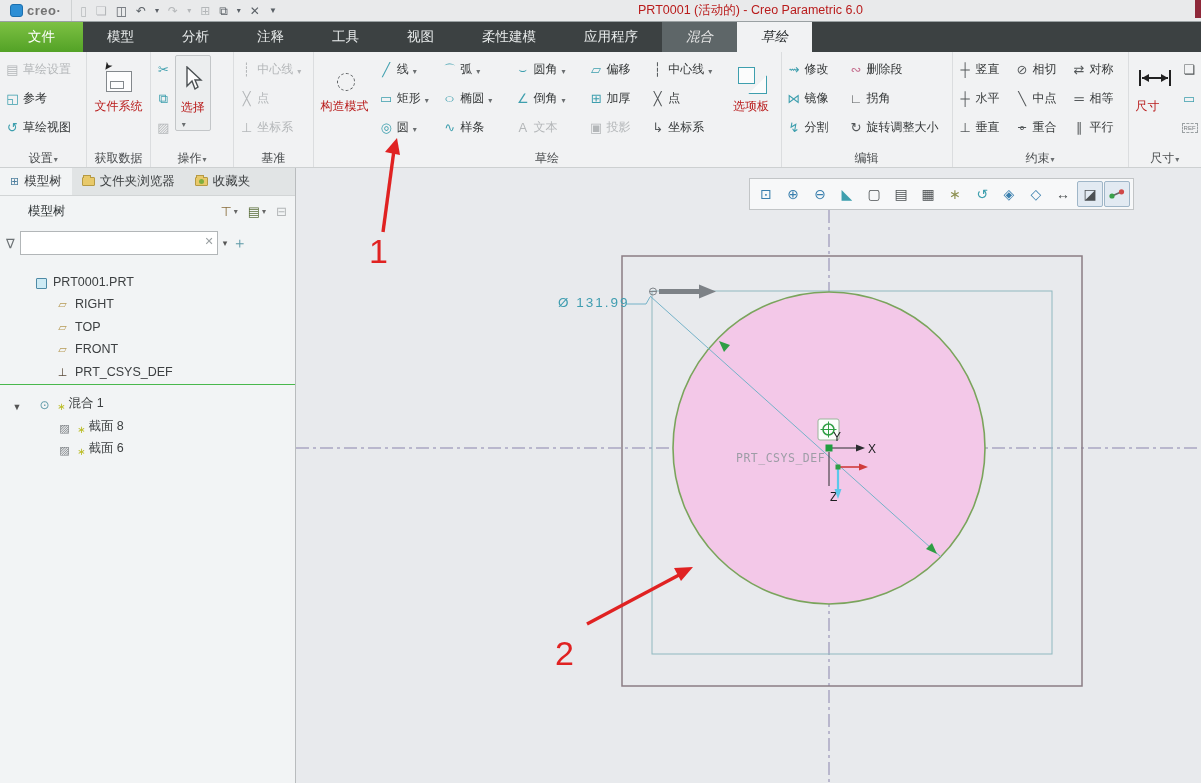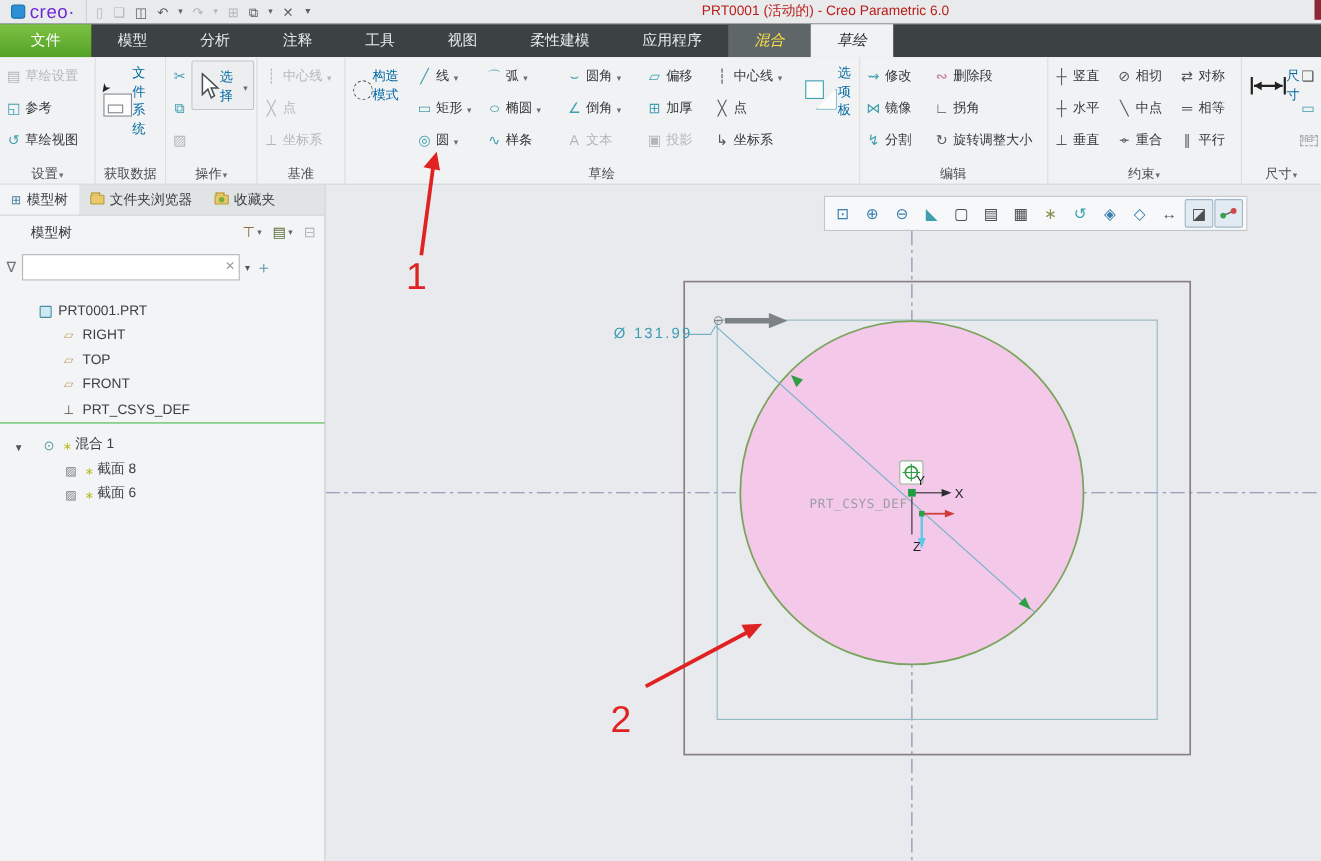--- a/index.html
+++ b/index.html
@@ -4,48 +4,48 @@
 <style>
   *{margin:0;padding:0;box-sizing:border-box}
   html,body{width:1201px;height:783px;overflow:hidden}
   body{font-family:"Liberation Sans","DejaVu Sans",sans-serif;background:#fff;position:relative}
   #app{position:absolute;inset:0;width:1201px;height:783px}
 
   
   .titlebar{position:absolute;left:0;top:0;width:1201px;height:22px;background:#e9eaeb;border-bottom:1px solid #9aa0a2;display:flex;align-items:center;font-size:12px;color:#3c4043}
   .logo{display:flex;align-items:center;gap:4px;padding:0 10px;height:100%}
   .logo-sq{width:13px;height:13px;background:#2d8fd5;border-radius:3px;border:1px solid #1b6fae}
-  .logo-tx{font-weight:normal;color:#6d28d9;font-size:17px;letter-spacing:.5px}
+  .logo-tx{font-weight:bold;color:#737373;font-size:13px;letter-spacing:.5px}
   .qa{display:flex;align-items:center;gap:9px;padding-left:8px;border-left:1px solid #cfd2d3;height:100%}
   .qa span{font-size:12px;color:#5a6066}
   .qa .dis{color:#b3b7ba}
   .qa .mini{font-size:8px;color:#5a6066}
   .wtitle{position:absolute;left:638px;top:2px;font-size:12.5px;color:#b91c1c}
   .redsliver{position:absolute;right:0;top:0;width:6px;height:18px;background:#8e2839}
 
   
   .tabbar{position:absolute;left:0;top:22px;width:1201px;height:30px;background:#3c4142;display:flex;align-items:stretch}
   .tab{display:flex;align-items:center;justify-content:center;padding:0 24px;font-size:13.5px;color:#e8ebeb;cursor:default}
   .tab-file{background:linear-gradient(#7dc143,#53a226);color:#fff;padding:0 28px}
-  .tab-hl{background:#5e6668;color:#fde047;font-style:italic}
+  .tab-hl{background:#5e6668;color:#e5e5e5;font-style:italic}
   .tab-active{background:#f1f2f3;color:#24282a;font-style:italic}
 
   
   .ribbon{position:absolute;left:0;top:52px;width:1201px;height:116px;background:#f1f2f3;border-bottom:1px solid #cdd0d1;display:flex}
   .rgroup{display:flex;flex-direction:column;border-right:1px solid #dbdddf;padding:3px 2px 0 2px}
   .rbody{flex:1;display:flex;align-items:flex-start}
   .rlabel{height:17px;text-align:center;font-size:12px;color:#4a4d4f;white-space:nowrap}
   .rcol{display:flex;flex-direction:column}
   .rbtn{display:flex;align-items:center;gap:3px;height:29px;padding:0 3px;font-size:12px;color:#353839;white-space:nowrap;cursor:default}
   .ric{width:15px;text-align:center;font-size:13px;color:#3e9fae;flex:0 0 15px}
   .dk{color:#54585a}
   .pk{color:#c46e8e}
   .car::after{content:"▾";font-size:8px;color:#6a6e70;margin-left:1px}
   .dis, .dis .ric, .dis.car::after{color:#b4b7b9!important}
-  .rbig{display:flex;flex-direction:row;align-items:center;padding:3px 5px 0 5px;font-size:12px;color:#0369a1;cursor:default}
+  .rbig{display:flex;flex-direction:column;padding:3px 5px 0 5px;font-size:12px;color:#b91c1c;cursor:default}
   .rbig .bicon{height:40px;display:flex;align-items:center;justify-content:center}
   .sel-box{border:1px solid #c3c6c8;background:#eceeef;border-radius:2px}
   .doc{width:26px;height:21px;background:#fdfdfd;border:1.5px solid #83888c;position:relative;margin-top:6px}
   .doc::before{content:"";position:absolute;left:3px;bottom:2px;width:12px;height:6px;border:1.2px solid #83888c}
   .doc::after{content:"➤";position:absolute;left:-4px;top:-12px;color:#222;font-size:11px;transform:rotate(125deg)}
   .dashcirc{width:18px;height:18px;border:1.6px dashed #565a5c;border-radius:50%;margin-top:8px}
   .pal{position:relative;width:30px;height:28px;margin-top:6px}
   .pal i{position:absolute;border:1.6px solid #3e9fae;background:#fbfcfc}
   .pal i:nth-child(1){left:0;top:0;width:17px;height:17px}
   .pal i:nth-child(2){left:10px;top:8px;width:19px;height:19px;clip-path:polygon(0 100%,100% 0,100% 100%)}

